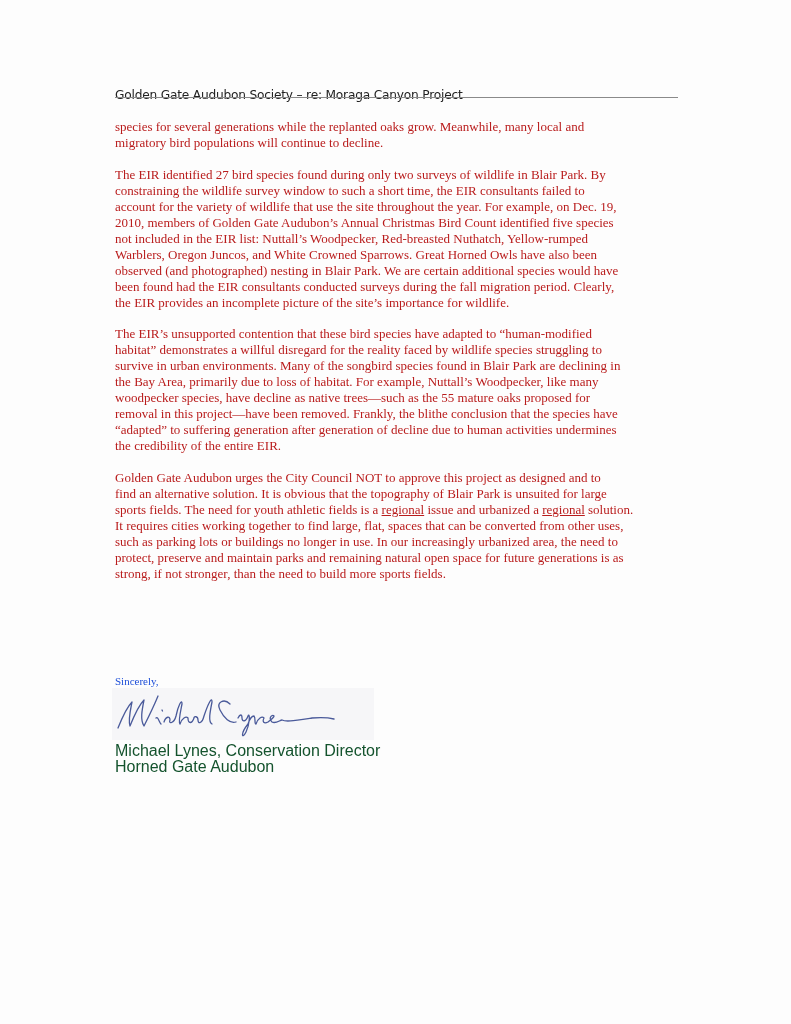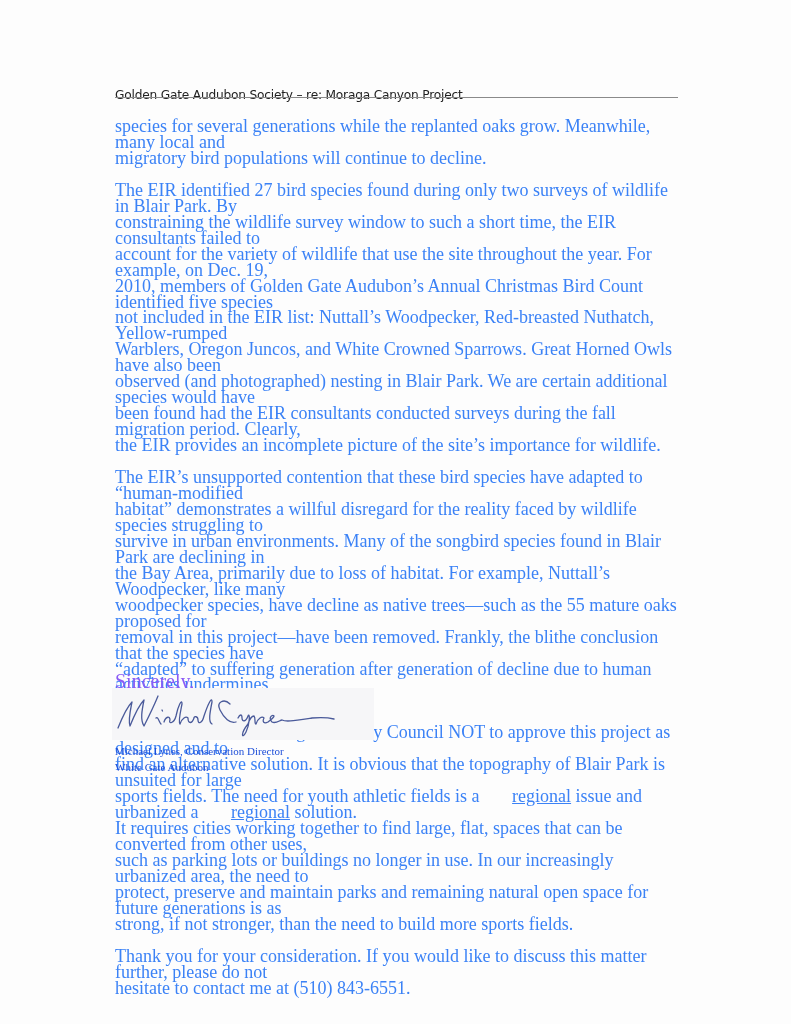--- a/index.html
+++ b/index.html
@@ -41,58 +41,57 @@
       width: 563px;
       height: 0;
       border-top: 1.3px solid #8a8a8a;
     }
     .body-text {
       position: absolute;
       left: 115px;
       top: 119px;
       width: 570px;
       font-family: "Liberation Serif", serif;
-      font-size: 18px;
+      font-size: 13px;
       line-height: 15.95px;
-      color: #3b82f6;
+      color: #b91c1c;
     }
     .body-text p {
       margin: 0 0 16px 0;
       white-space: pre-line;
     }
     .body-text u {
       text-underline-offset: 1px;
-      margin-left: 28px;
     }
     .closing {
       position: absolute;
       left: 115px;
       top: 673px;
       font-family: "Liberation Serif", serif;
-      font-size: 20px;
+      font-size: 11px;
       line-height: 16px;
-      color: #8b5cf6;
+      color: #1d4ed8;
     }
     .signature {
       position: absolute;
       left: 112px;
       top: 688px;
       width: 262px;
       height: 52px;
       background: #f6f6f8;
     }
     .signature svg { display: block; }
     .signer {
       position: absolute;
       left: 115px;
       top: 743px;
-      font-family: Liberation Serif, serif;
-      font-size: 11px;
+      font-family: Liberation Sans, sans-serif;
+      font-size: 16px;
       line-height: 16px;
-      color: #1d4ed8;
+      color: #14532d;
     }
     .signer div { white-space: nowrap; }
   </style>
 </head>
 <body>
 
 <div class="page">
 
   <div class="header">
     <div>Golden Gate Audubon Society – re: Moraga Canyon Project</div>
@@ -119,22 +118,20 @@
 removal in this project—have been removed. Frankly, the blithe conclusion that the species have
 “adapted” to suffering generation after generation of decline due to human activities undermines
 the credibility of the entire EIR.</p>
     <p><span>Golden Gate Audubon urges the City Council NOT to approve this project as designed and to
 find an alternative solution. It is obvious that the topography of Blair Park is unsuited for large
 sports fields. The need for youth athletic fields is a </span><u>regional</u><span> issue and urbanized a </span><u>regional</u><span> solution.
 It requires cities working together to find large, flat, spaces that can be converted from other uses,
 such as parking lots or buildings no longer in use. In our increasingly urbanized area, the need to
 protect, preserve and maintain parks and remaining natural open space for future generations is as
 strong, if not stronger, than the need to build more sports fields.</span></p>
-    <p>Thank you for your consideration. If you would like to discuss this matter further, please do not
-hesitate to contact me at (510) 843-6551.</p>
   </div>
 
   <div class="closing">Sincerely,</div>
 
   <div class="signature">
     <svg width="262" height="52" viewBox="0 0 262 52">
       <g fill="none" stroke-width="1.3" stroke-linecap="round" stroke-linejoin="round" id="sig-strokes" stroke="#4a5a9a">
 
         <path d="M6,40 C10,30 16,18 20,14 C18,24 16,32 18,38 C22,28 28,16 32,12 C30,22 28,32 32,38 C36,30 42,18 46,8"></path>
 
@@ -142,16 +139,16 @@
 
         <path d="M118,16 C112,10 104,14 108,22 C112,30 118,36 124,34"></path>
 
         <path d="M126,30 C128,26 130,26 130,30 C130,34 134,34 136,28 C138,24 138,36 134,44 C130,52 128,46 136,36 C138,30 140,28 142,28 C144,30 142,36 144,36 C146,30 150,28 152,30 C150,34 152,36 156,34 C158,32 162,30 162,28 C160,26 156,30 160,34 C164,36 168,32 170,32 C174,34 180,33 200,30 C212,29 218,30 222,31"></path>
       </g>
     </svg>
   </div>
 
   <div class="signer">
     <div>Michael Lynes, Conservation Director</div>
-    <div>White Gate Audubon</div>
+    <div>Horned Gate Audubon</div>
   </div>
 
 </div>
 
 </body></html>

